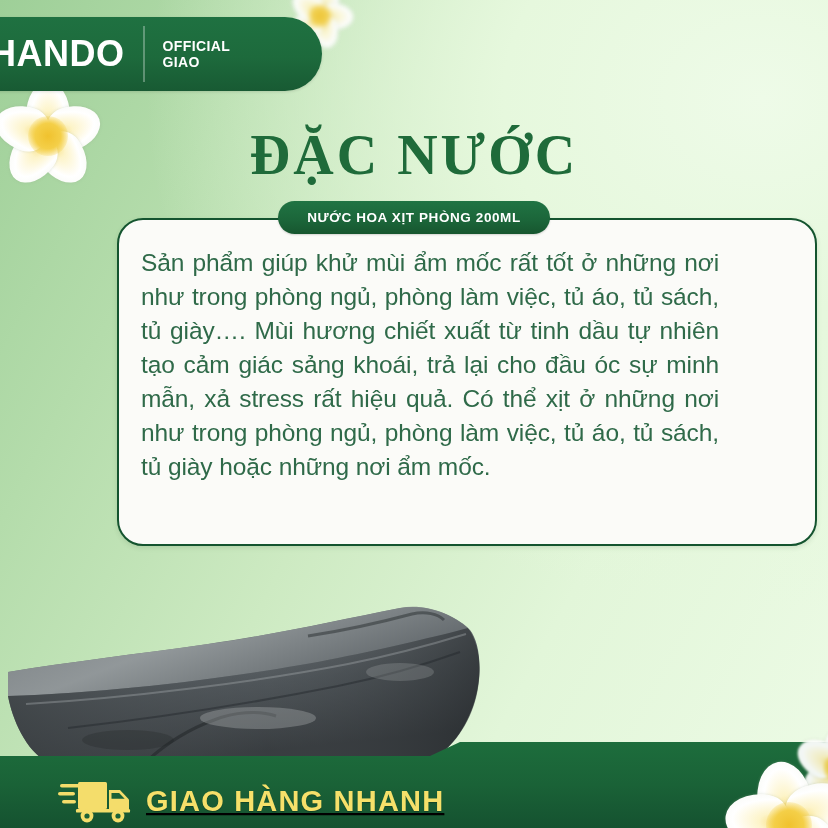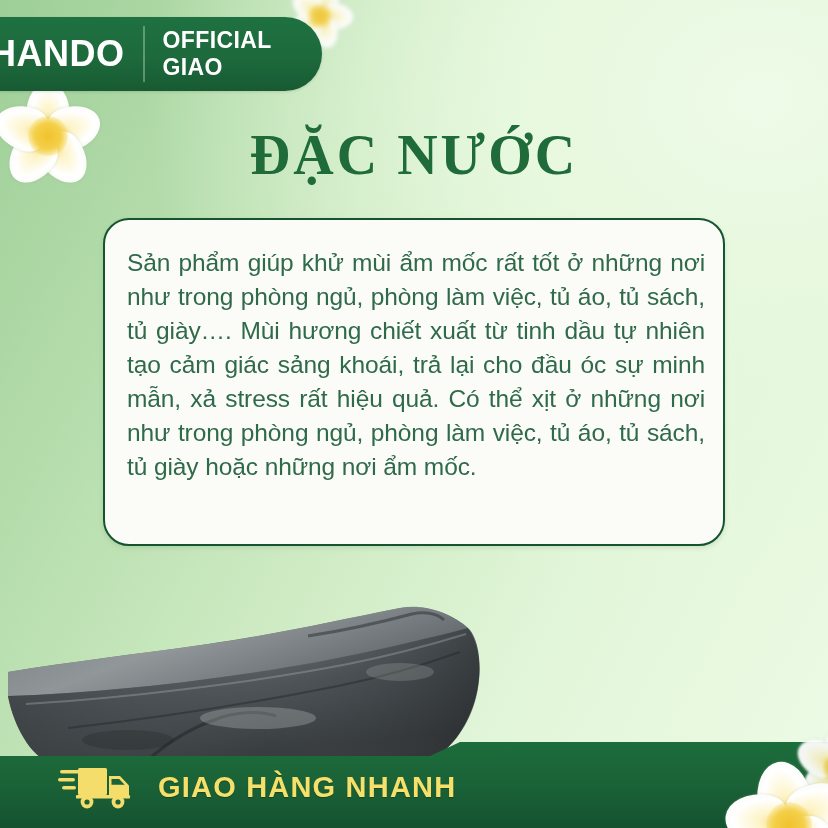--- a/index.html
+++ b/index.html
@@ -87,21 +87,21 @@
     text-align: center;
   }
   #brand-divider {
     width: 2px;
     height: 56px;
     background: rgba(255,255,255,.30);
     margin: 0 18px 0 18px;
   }
   #brand-sub {
     color: #ffffff;
-    font-size: 23px;
+    font-size: 14px;
     font-weight: bold;
     line-height: 1.16;
     letter-spacing: .4px;
   }
 
   
   #section-title {
     position: absolute;
     left: 0;
     top: 124px;
@@ -134,23 +134,23 @@
     color: #ffffff;
     font-size: 13.5px;
     font-weight: bold;
     letter-spacing: .6px;
     white-space: nowrap;
   }
 
   
   #description-card {
     position: absolute;
-    left: 103px;
+    left: 117px;
     top: 218px;
-    width: 622px;
+    width: 700px;
     height: 328px;
     background: #fbfbf8;
     border: 2px solid #14542f;
     border-radius: 26px;
     box-shadow: 0 2px 5px rgba(60,90,60,.14);
     z-index: 2;
     box-sizing: border-box;
   }
   #description-text {
     position: absolute;
@@ -182,24 +182,25 @@
     top: 742px;
     width: 828px;
     height: 86px;
     background: linear-gradient(180deg, #1d6d3c 0%, #1a6237 50%, #155230 100%);
     clip-path: polygon(0 14px, 430px 14px, 460px 0, 828px 0, 828px 86px, 0 86px);
     z-index: 4;
   }
   #shipping-inner {
     position: absolute;
     left: 58px;
-    top: 22px;
+    top: 36px;
     display: flex;
     align-items: center;
-    gap: 24px;
+    gap: 12px;
+    text-decoration: underline;
   }
   #truck-icon { display: block; }
   #shipping-label {
     color: #f6e06a;
     font-size: 29px;
     font-weight: bold;
     letter-spacing: 1.2px;
     white-space: nowrap;
     text-shadow: 0 1px 1px rgba(0,0,0,.25);
   }
@@ -231,20 +232,23 @@
     <div id="brand-name">HANDO</div>
     <div id="brand-divider"></div>
     <div id="brand-sub">
       <div>OFFICIAL</div>
       <div>GIAO</div>
     </div>
   </div>
 
   <div id="section-title">ĐẶC NƯỚC</div>
 
+  <div id="product-badge">
+    <span id="product-badge-label">NƯỚC HOA XỊT PHÒNG 200ML</span>
+  </div>
 
   <div id="description-card">
     <div id="description-text">Sản phẩm giúp khử mùi ẩm mốc rất tốt ở những nơi như trong phòng ngủ, phòng làm việc, tủ áo, tủ sách, tủ giày…. Mùi hương chiết xuất từ tinh dầu tự nhiên tạo cảm giác sảng khoái, trả lại cho đầu óc sự minh mẫn, xả stress rất hiệu quả. Có thể xịt ở những nơi như trong phòng ngủ, phòng làm việc, tủ áo, tủ sách, tủ giày hoặc những nơi ẩm mốc.</div>
   </div>
 
   <svg id="rock-photo" viewBox="0 0 480 178" preserveAspectRatio="none">
     <defs>
       <linearGradient id="rockG" x1="0" y1="0" x2="0.3" y2="1">
         <stop offset="0%" stop-color="#8b9094"></stop>
         <stop offset="28%" stop-color="#6e7478"></stop>

